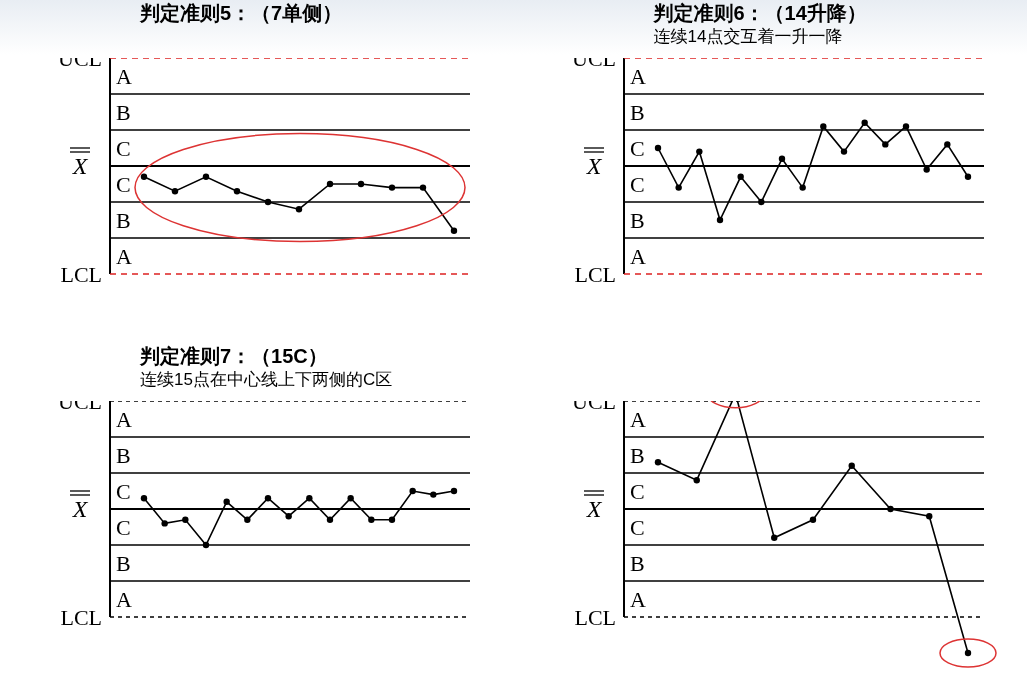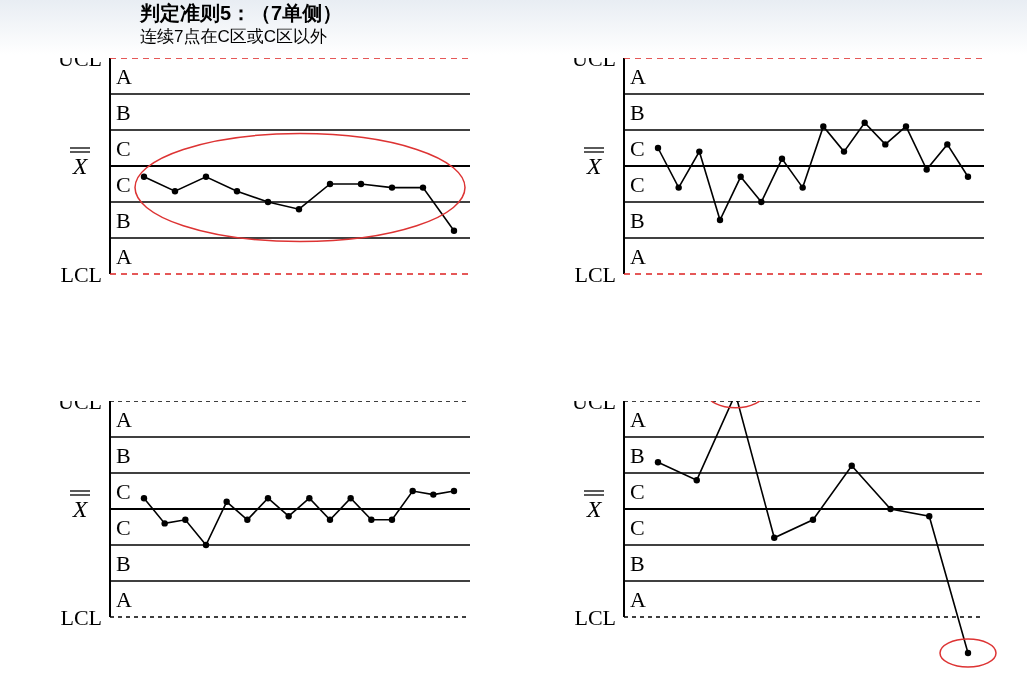--- a/index.html
+++ b/index.html
@@ -45,21 +45,20 @@
     left: 20px;
   }
 </style>
 </head>
 <body>
 
 <div class="grid">
   <div class="cell" id="cell0">
       <div class="titles">
         <div class="title-main">判定准则5：（7单侧）</div>
-        <div class="title-sub">连续7点在C区或C区以外</div>
       </div>
       <svg width="480" height="276" class="chart">
         <line x1="90" y1="0" x2="90" y2="216" stroke="#000" stroke-width="2"></line>
         <line x1="90" y1="0" x2="450" y2="0" stroke="#d22" stroke-width="1.6" stroke-dasharray="6 5"></line>
         <line x1="90" y1="36" x2="450" y2="36" stroke="#000" stroke-width="1.3"></line>
         <line x1="90" y1="72" x2="450" y2="72" stroke="#000" stroke-width="1.3"></line>
         <line x1="90" y1="108" x2="450" y2="108" stroke="#000" stroke-width="1.8"></line>
         <line x1="90" y1="144" x2="450" y2="144" stroke="#000" stroke-width="1.3"></line>
         <line x1="90" y1="180" x2="450" y2="180" stroke="#000" stroke-width="1.3"></line>
         <line x1="90" y1="216" x2="450" y2="216" stroke="#d22" stroke-width="1.6" stroke-dasharray="6 5"></line>
@@ -85,20 +84,24 @@
         <circle cx="279" cy="151.20000000000002" r="3.2" fill="#000"></circle>
         <circle cx="310" cy="126.00000000000001" r="3.2" fill="#000"></circle>
         <circle cx="341" cy="126.00000000000001" r="3.2" fill="#000"></circle>
         <circle cx="372" cy="129.6" r="3.2" fill="#000"></circle>
         <circle cx="403" cy="129.6" r="3.2" fill="#000"></circle>
         <circle cx="434" cy="172.79999999999998" r="3.2" fill="#000"></circle>
         <ellipse cx="280" cy="129.6" rx="165" ry="54" fill="none" stroke="#d33" stroke-width="1.5"></ellipse>
       </svg>
     </div>
   <div class="cell" id="cell1">
+      <div class="titles">
+        <div class="title-main">判定准则6：（14升降）</div>
+        <div class="title-sub">连续14点交互着一升一降</div>
+      </div>
       <svg width="480" height="276" class="chart">
         <line x1="90" y1="0" x2="90" y2="216" stroke="#000" stroke-width="2"></line>
         <line x1="90" y1="0" x2="450" y2="0" stroke="#d22" stroke-width="1.6" stroke-dasharray="6 5"></line>
         <line x1="90" y1="36" x2="450" y2="36" stroke="#000" stroke-width="1.3"></line>
         <line x1="90" y1="72" x2="450" y2="72" stroke="#000" stroke-width="1.3"></line>
         <line x1="90" y1="108" x2="450" y2="108" stroke="#000" stroke-width="1.8"></line>
         <line x1="90" y1="144" x2="450" y2="144" stroke="#000" stroke-width="1.3"></line>
         <line x1="90" y1="180" x2="450" y2="180" stroke="#000" stroke-width="1.3"></line>
         <line x1="90" y1="216" x2="450" y2="216" stroke="#d22" stroke-width="1.6" stroke-dasharray="6 5"></line>
         <text x="82" y="8" text-anchor="end" font-family="Times New Roman, serif" font-size="22">UCL</text>
@@ -127,20 +130,24 @@
         <circle cx="310" cy="93.60000000000001" r="3.2" fill="#000"></circle>
         <circle cx="330.6666666666667" cy="64.8" r="3.2" fill="#000"></circle>
         <circle cx="351.33333333333337" cy="86.39999999999999" r="3.2" fill="#000"></circle>
         <circle cx="372" cy="68.39999999999999" r="3.2" fill="#000"></circle>
         <circle cx="392.6666666666667" cy="111.60000000000001" r="3.2" fill="#000"></circle>
         <circle cx="413.33333333333337" cy="86.39999999999999" r="3.2" fill="#000"></circle>
         <circle cx="434" cy="118.79999999999998" r="3.2" fill="#000"></circle>
       </svg>
     </div>
   <div class="cell" id="cell2">
+      <div class="titles">
+        <div class="title-main">判定准则7：（15C）</div>
+        <div class="title-sub">连续15点在中心线上下两侧的C区</div>
+      </div>
       <svg width="480" height="276" class="chart">
         <line x1="90" y1="0" x2="90" y2="216" stroke="#000" stroke-width="2"></line>
         <line x1="90" y1="0" x2="450" y2="0" stroke="#000" stroke-width="1.4" stroke-dasharray="4 4"></line>
         <line x1="90" y1="36" x2="450" y2="36" stroke="#000" stroke-width="1.3"></line>
         <line x1="90" y1="72" x2="450" y2="72" stroke="#000" stroke-width="1.3"></line>
         <line x1="90" y1="108" x2="450" y2="108" stroke="#000" stroke-width="1.8"></line>
         <line x1="90" y1="144" x2="450" y2="144" stroke="#000" stroke-width="1.3"></line>
         <line x1="90" y1="180" x2="450" y2="180" stroke="#000" stroke-width="1.3"></line>
         <line x1="90" y1="216" x2="450" y2="216" stroke="#000" stroke-width="1.4" stroke-dasharray="4 4"></line>
         <text x="82" y="8" text-anchor="end" font-family="Times New Roman, serif" font-size="22">UCL</text>

